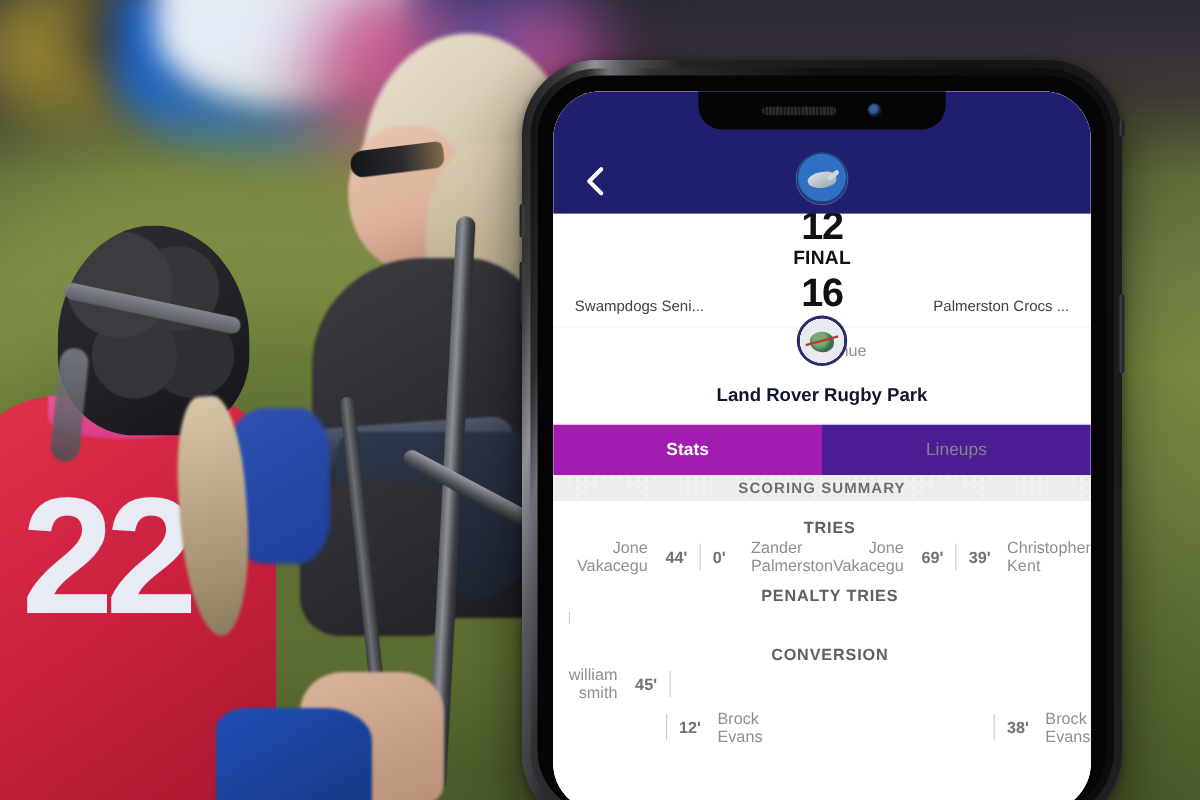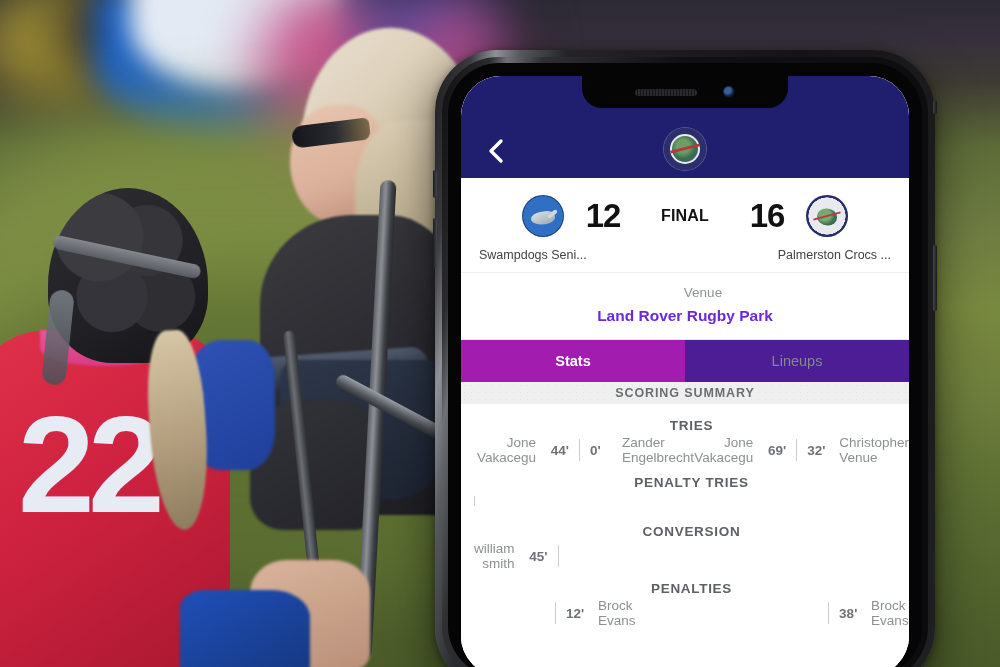--- a/index.html
+++ b/index.html
@@ -298,20 +298,21 @@
     background:#b33a3a; transform:rotate(-14deg);
   }
 
   .score-card{
     background:#fff; padding:14px 18px 10px 18px;
     border-bottom:1px solid #eceef0; flex:0 0 auto;
   }
   .score-row{
     display:flex; align-items:center; justify-content:center; gap:0;
     height:48px;
+    flex-direction:column;
   }
   .team-logo{
     width:42px; height:42px; border-radius:50%;
     flex:0 0 auto;
     position:relative; overflow:hidden;
   }
   .logo-home{
     background:radial-gradient(circle at 50% 50%,#2f6fc4 0 66%,#1f4e92 67% 86%,#d7dde6 87% 100%);
     box-shadow:inset 0 0 0 1px rgba(0,0,0,.12);
   }
@@ -353,21 +354,21 @@
   .team-name{
     font-size:12.5px; color:#3f4246; max-width:150px;
     white-space:nowrap; overflow:hidden;
   }
 
   .venue-card{
     background:#fff; border-bottom:1px solid #e6e8ea;
     padding:10px 0 14px 0; text-align:center; flex:0 0 auto;
   }
   .venue-label{ font-size:13.5px; color:#8e9296; line-height:1.5;padding-left:36px; }
-  .venue-name{ font-size:15.5px; color:#6d28d9; font-weight:bold; margin-top:4px; }
+  .venue-name{ font-size:15.5px; color:#0f172a; font-weight:bold; margin-top:18px; }
 
   .tabs{ display:flex; height:42px; flex:0 0 auto; }
   .tab{
     flex:1; display:flex; align-items:center; justify-content:center;
     font-size:14.5px; cursor:pointer;
   }
   .tab.active{ background:#a21caf; color:#fff; font-weight:bold; }
   .tab.inactive{ background:#4c1d95; color:#84888c; }
 
   .section-bar{
@@ -508,28 +509,28 @@
 
       <div class="summary">
           <div class="cat">
             <div class="cat-title">TRIES</div>
             <div class="cat-rows">
               <div class="srow">
                 <div class="c-home-name">Jone Vakacegu</div>
                 <div class="c-home-min">44'</div>
                 <div class="c-div"></div>
                 <div class="c-away-min">0'</div>
-                <div class="c-away-name">Zander Engelbrecht</div>
+                <div class="c-away-name">Zander Palmerston</div>
               </div>
               <div class="srow">
                 <div class="c-home-name">Jone Vakacegu</div>
                 <div class="c-home-min">69'</div>
                 <div class="c-div"></div>
-                <div class="c-away-min">32'</div>
-                <div class="c-away-name">Christopher Venue</div>
+                <div class="c-away-min">39'</div>
+                <div class="c-away-name">Christopher Kent</div>
               </div>
             </div>
           </div>
           <div class="cat-gap"></div>
           <div class="cat">
             <div class="cat-title">PENALTY TRIES</div>
             <div class="cat-rows">
               <div class="empty-div">
                 <i></i>
               </div>
@@ -543,21 +544,20 @@
                 <div class="c-home-name">william smith</div>
                 <div class="c-home-min">45'</div>
                 <div class="c-div"></div>
                 <div class="c-away-min"></div>
                 <div class="c-away-name"></div>
               </div>
             </div>
           </div>
           <div class="cat-gap"></div>
           <div class="cat">
-            <div class="cat-title">PENALTIES</div>
             <div class="cat-rows">
               <div class="srow">
                 <div class="c-home-name"></div>
                 <div class="c-home-min"></div>
                 <div class="c-div"></div>
                 <div class="c-away-min">12'</div>
                 <div class="c-away-name">Brock Evans</div>
               </div>
               <div class="srow">
                 <div class="c-home-name"></div>

